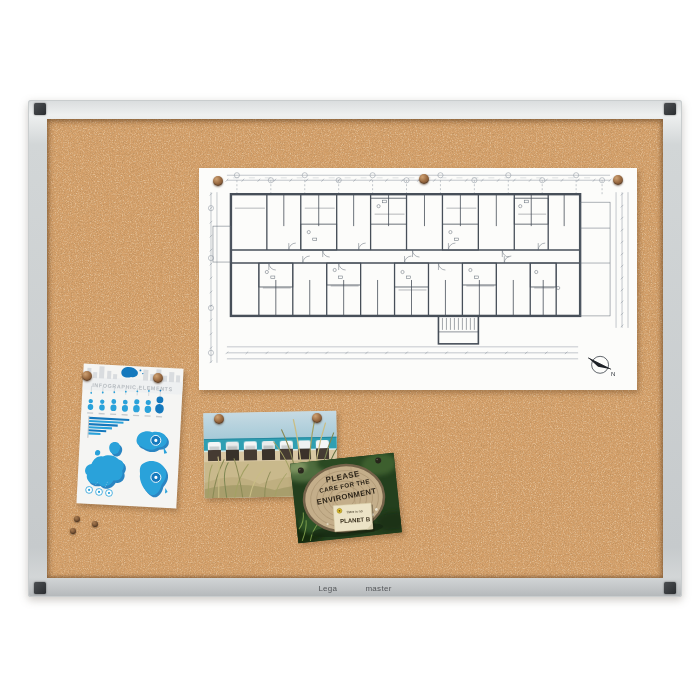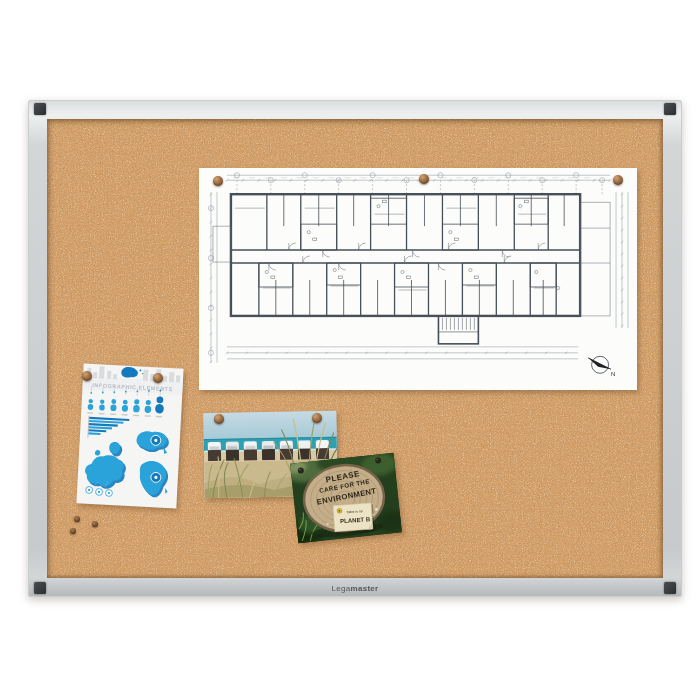--- a/index.html
+++ b/index.html
@@ -11,21 +11,21 @@
   .cap{position:absolute;width:12px;height:12px;border-radius:1.5px;
        background:linear-gradient(135deg,#4c4f52,#2b2e31);box-shadow:0 0 2px rgba(0,0,0,.55);}
   .cap.tl{left:6px;top:3px}.cap.tr{right:6px;top:3px}.cap.bl{left:6px;bottom:3px}.cap.br{right:6px;bottom:3px}
   .cork{position:absolute;left:19px;top:19px;right:19px;bottom:19px;overflow:hidden;background:#d4a06a;}
   .cork-tex{position:absolute;left:0;top:0;width:100%;height:100%;display:block;}
   .cork-shade{position:absolute;inset:0;pointer-events:none;
        box-shadow:inset 0 3px 5px rgba(90,60,30,.40), inset 0 -2px 3px rgba(90,60,30,.25),
                   inset 3px 0 4px rgba(90,60,30,.25), inset -3px 0 4px rgba(90,60,30,.25);}
   .brand{position:absolute;left:50%;bottom:4px;transform:translateX(-50%);
          font-size:8px;color:#54575a;letter-spacing:.3px;line-height:1;}
-  .brand .master{font-weight:bold;}
+  .brand .master{font-weight:normal;padding-left:28px;}
   .paper{position:absolute;background:#fbfbf8;box-shadow:2px 3px 5px rgba(96,64,32,.38);}
   .paper svg{display:block;width:100%;height:100%;}
   .plan {left:199px;top:168px;width:438px;height:222px;z-index:2;background:#fcfcfa;}
   .info {left:80px; top:366px;width:100px;height:140px;z-index:3;transform:rotate(3deg);background:#f5f5f3;}
   .beach{left:204px;top:412px;width:133px;height:85px;z-index:4;transform:rotate(-1deg);background:#cdd8d8;}
   .env  {left:294px;top:458px;width:104px;height:80px;z-index:5;transform:rotate(-6deg);background:#20391c;}
   .pin{position:absolute;z-index:7;width:10px;height:10px;border-radius:50%;
        background:radial-gradient(circle at 34% 30%, #cfa273 0%, #9a6b42 48%, #64422a 100%);
        box-shadow:0 1px 2px rgba(60,35,15,.55), inset 0 -1px 1px rgba(0,0,0,.3);}
   .pin.small{width:6px;height:6px;

